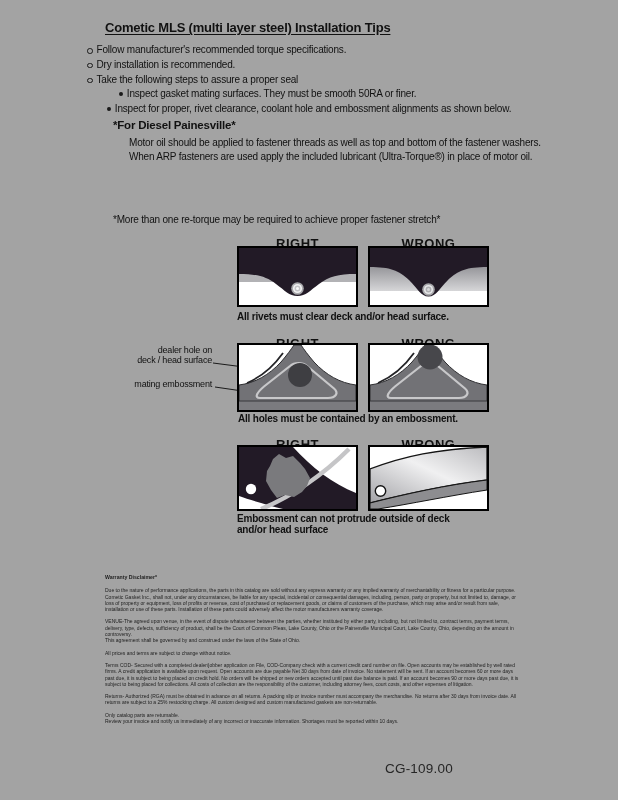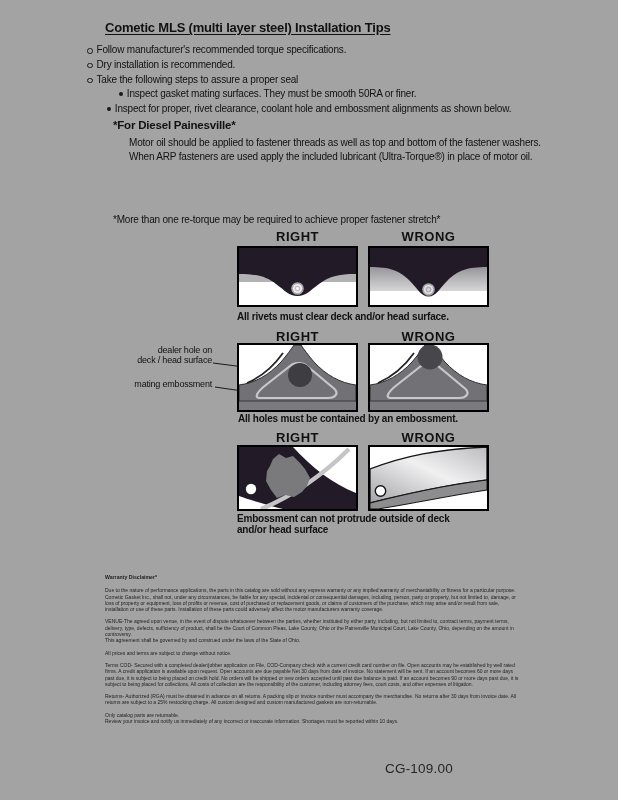--- a/index.html
+++ b/index.html
@@ -11,21 +11,21 @@
              text-underline-offset:2px;white-space:nowrap;}
   .bullet-line{display:flex;align-items:flex-start;font-size:10px;letter-spacing:-0.2px;
                line-height:14.8px;white-space:nowrap;}
   .marker-open{flex:0 0 auto;width:3.5px;height:3.5px;border:1px solid #1a1a1a;border-radius:50%;
                margin:5px 4px 0 0;}
   .marker-filled{flex:0 0 auto;width:3.8px;height:3.8px;background:#1a1a1a;border-radius:50%;
                  margin:5px 4px 0 0;}
   .sect-head{font-size:11.5px;font-weight:bold;letter-spacing:-0.2px;}
   .body-par{font-size:10px;letter-spacing:-0.2px;line-height:13.5px;white-space:pre-line;}
   
-  .rw-label{width:121px;text-align:center;font-size:13px;font-weight:bold;letter-spacing:0.5px;}
+  .rw-label{width:121px;text-align:center;font-size:13px;font-weight:bold;letter-spacing:0.5px;margin-top:7px;}
   .dbox{width:121px;box-sizing:border-box;border:2px solid #000;background:#fff;line-height:0;}
   .caption{font-size:10px;font-weight:bold;letter-spacing:-0.2px;line-height:11px;white-space:pre-line;}
   .side-label{font-size:9px;letter-spacing:-0.2px;text-align:right;width:115px;line-height:10px;}
   
   .disc{width:414px;font-size:5px;line-height:6.3px;color:#222;letter-spacing:0;}
   .disc p{margin:0 0 6px 0;white-space:pre-line;}
   .disc .disc-head{font-weight:bold;font-size:5.2px;margin-bottom:7px;}
   .page-code{font-size:13.5px;letter-spacing:0.2px;color:#262626;}
 </style>
 </head>

